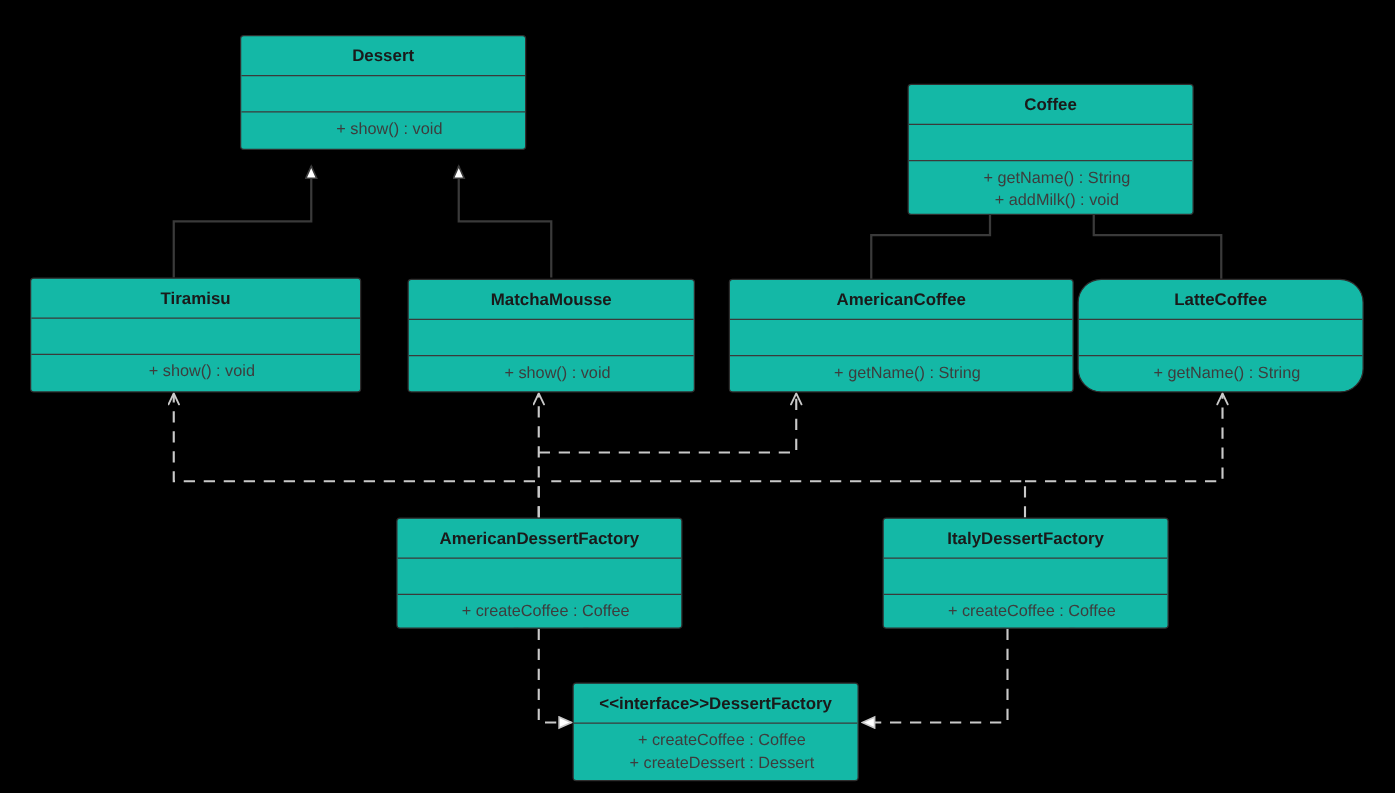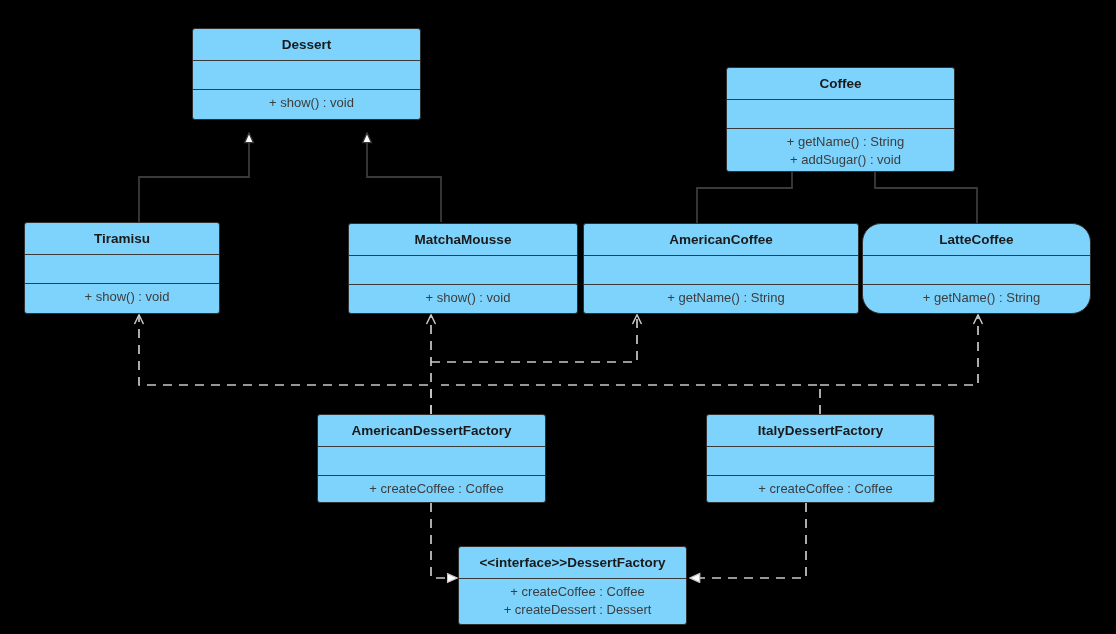--- a/index.html
+++ b/index.html
@@ -18,21 +18,21 @@
   #edges {
     position: absolute;
     left: 0;
     top: 0;
     width: 1116px;
     height: 634px;
     pointer-events: none;
   }
   .uml-class {
     position: absolute;
-    background: #7dd3fc;
+    background: #14b8a6;
     border: 1.6px solid #2f2f2f;
     border-radius: 3px;
     box-sizing: border-box;
     overflow: hidden;
     z-index: 5;
   }
   .cmp-title {
     text-align: center;
     font-weight: bold;
     font-size: 13.5px;
@@ -139,33 +139,34 @@
     <div class="cmp-methods">
       <div class="member">+ show() : void</div>
     </div>
   </div>
 
   <div class="uml-class" style="left:726px; top:27px; width:229px; height:105px;margin-top:40px;">
     <div class="cmp-title">Coffee</div>
     <div class="cmp-attrs"></div>
     <div class="cmp-methods">
       <div class="member">+ getName() : String</div>
+      <div class="member">+ addMilk() : void</div>
       <div class="member">+ addSugar() : void</div>
     </div>
   </div>
 
-  <div class="uml-class" style="left:24px; top:222px; width:196px; height:92px;">
+  <div class="uml-class" style="left:24px; top:222px; width:265px; height:92px;">
     <div class="cmp-title">Tiramisu</div>
     <div class="cmp-attrs"></div>
     <div class="cmp-methods">
       <div class="member">+ show() : void</div>
     </div>
   </div>
 
-  <div class="uml-class" style="left:326px; top:223px; width:230px; height:91px;margin-left:22px;">
+  <div class="uml-class" style="left:326px; top:223px; width:230px; height:91px;">
     <div class="cmp-title">MatchaMousse</div>
     <div class="cmp-attrs"></div>
     <div class="cmp-methods">
       <div class="member">+ show() : void</div>
     </div>
   </div>
 
   <div class="uml-class" style="left:583px; top:223px; width:276px; height:91px;">
     <div class="cmp-title">AmericanCoffee</div>
     <div class="cmp-attrs"></div>

